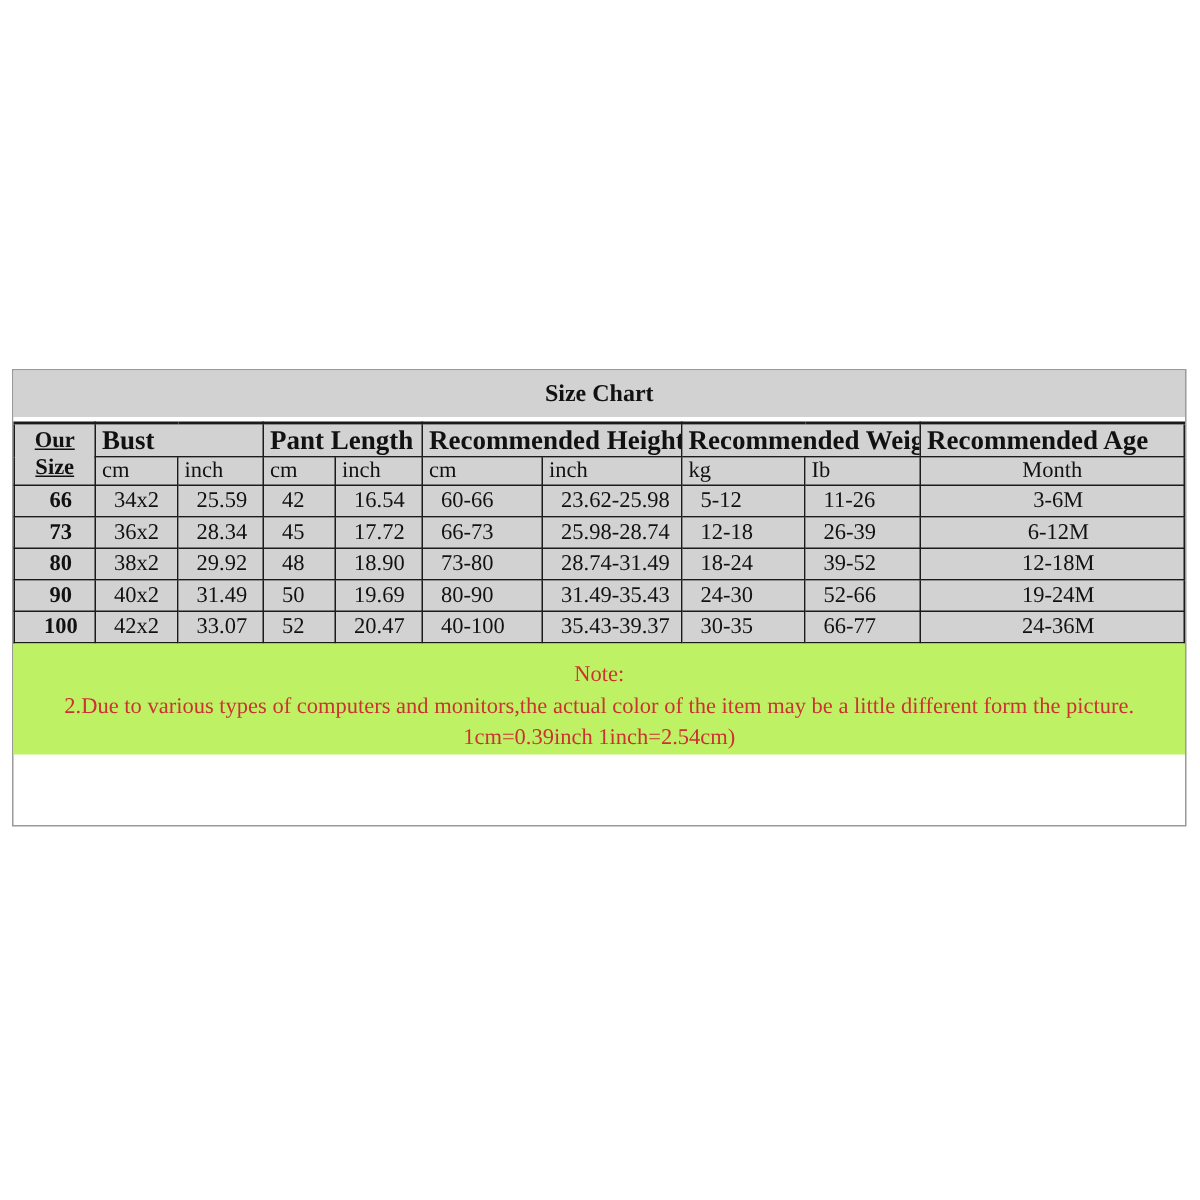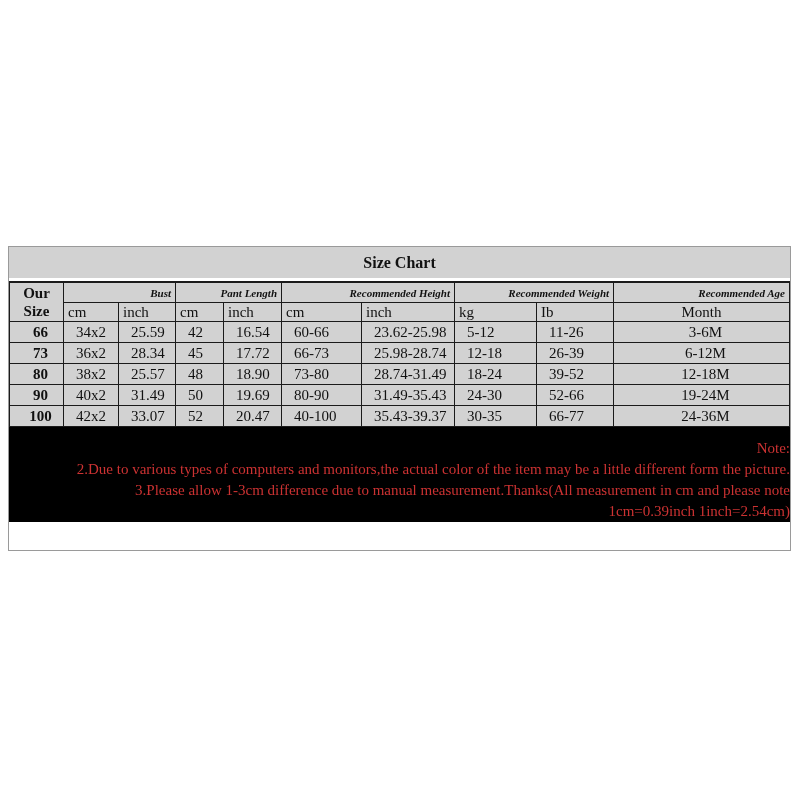--- a/index.html
+++ b/index.html
@@ -47,52 +47,52 @@
   }
   table.size-table th, table.size-table td {
     border: 1px solid #1b1b1b;
     background: #d2d2d2;
     padding: 0 4px;
     overflow: hidden;
     white-space: nowrap;
   }
   table.size-table th.group {
     font-weight: bold;
-    text-align: right;
+    text-align: left;
     height: 19px;
-    font-size: 11px;
-    font-style: italic;
+    font-size: 18px;
   }
   table.size-table th.oursize {
     font-weight: bold;
     text-align: center;
     white-space: normal;
     line-height: 18px;
     padding: 0 5px;
+    text-decoration: underline;
   }
   table.size-table th.unit {
     font-weight: normal;
     text-align: left;
     height: 18px;
   }
   table.size-table th.unit.c { text-align: center; }
   table.size-table td {
     height: 20px;
     text-align: left;
     font-weight: normal;
     padding-left: 12px;
   }
   table.size-table td.c { text-align: center; }
   table.size-table td.size-col { font-weight: bold; text-align: center; }
   .note {
-    background: #000000;
+    background: #bef264;
     color: #cc3232;
     font-size: 15px;
     line-height: 21px;
-    text-align: right;
+    text-align: center;
     padding-top: 11px;
   }
 </style>
 </head>
 <body>
 
 <div class="canvas">
   <div class="chart-panel">
 
     <div class="title-bar">Size Chart</div>
@@ -153,21 +153,21 @@
             <td>17.72</td>
             <td>66-73</td>
             <td>25.98-28.74</td>
             <td>12-18</td>
             <td>26-39</td>
             <td class="c">6-12M</td>
           </tr>
           <tr>
             <td class="size-col">80</td>
             <td>38x2</td>
-            <td>25.57</td>
+            <td>29.92</td>
             <td>48</td>
             <td>18.90</td>
             <td>73-80</td>
             <td>28.74-31.49</td>
             <td>18-24</td>
             <td>39-52</td>
             <td class="c">12-18M</td>
           </tr>
           <tr>
             <td class="size-col">90</td>
@@ -192,18 +192,17 @@
             <td>30-35</td>
             <td>66-77</td>
             <td class="c">24-36M</td>
           </tr>
         </tbody>
     </table>
 
     <div class="note">
       <div>Note:</div>
       <div>2.Due to various types of computers and monitors,the actual color of the item may be a little different form the picture.</div>
-      <div>3.Please allow 1-3cm difference due to manual measurement.Thanks(All measurement in cm and please note</div>
       <div>1cm=0.39inch 1inch=2.54cm)</div>
     </div>
 
   </div>
 </div>
 
 </body></html>

